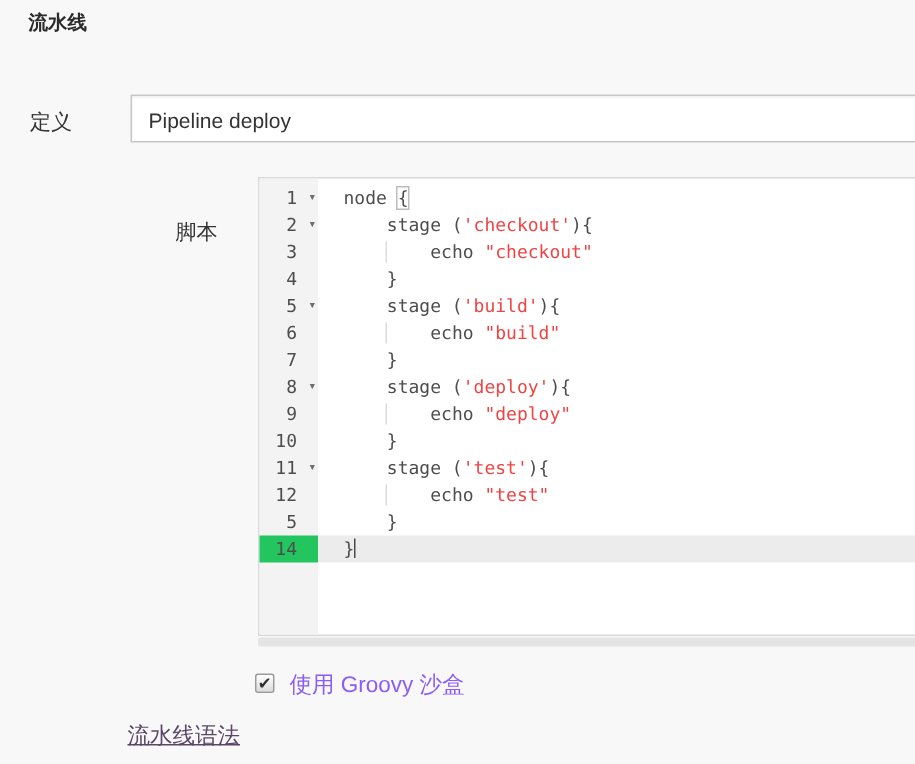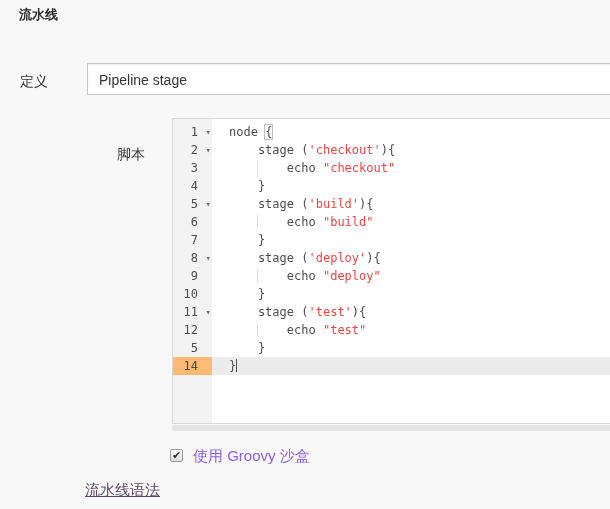--- a/index.html
+++ b/index.html
@@ -34,21 +34,21 @@
     font-family:"DejaVu Sans Mono",monospace;font-size:12px;line-height:18px;
   }
   .gutter{
     position:absolute;left:0;top:0;bottom:0;width:39px;
     background:#f3f3f3;padding-top:4px;box-sizing:border-box;
   }
   .gutter-cell{
     position:relative;height:18px;color:#4d4d4c;
     text-align:right;padding-right:14px;box-sizing:border-box;
   }
-  .gutter-cell.active{background:#fdba74;}
+  .gutter-cell.active{background:#22c55e;}
   .fold{
     position:absolute;right:1px;top:1px;
     font-size:9px;color:#6f6f6f;line-height:16px;
   }
   .codepane{
     position:absolute;left:39px;top:4px;right:0;
   }
   .code-line{
     height:18px;white-space:pre;padding-left:17px;color:#4d4d4c;
   }
@@ -80,21 +80,21 @@
     color:#5b4769;text-decoration:underline;cursor:pointer;
   }
 </style>
 </head>
 <body>
 
 <div class="page-title">流水线</div>
 
 <div class="def-label">定义</div>
 <div class="def-select">
-  <span>Pipeline stage</span>
+  <span>Pipeline deploy</span>
 </div>
 
 <div class="script-label">脚本</div>
 
 <div class="editor">
   <div class="gutter">
       <div class="gutter-cell"><span>1</span><span class="fold">▾</span></div>
       <div class="gutter-cell"><span>2</span><span class="fold">▾</span></div>
       <div class="gutter-cell"><span>3</span></div>
       <div class="gutter-cell"><span>4</span></div>

